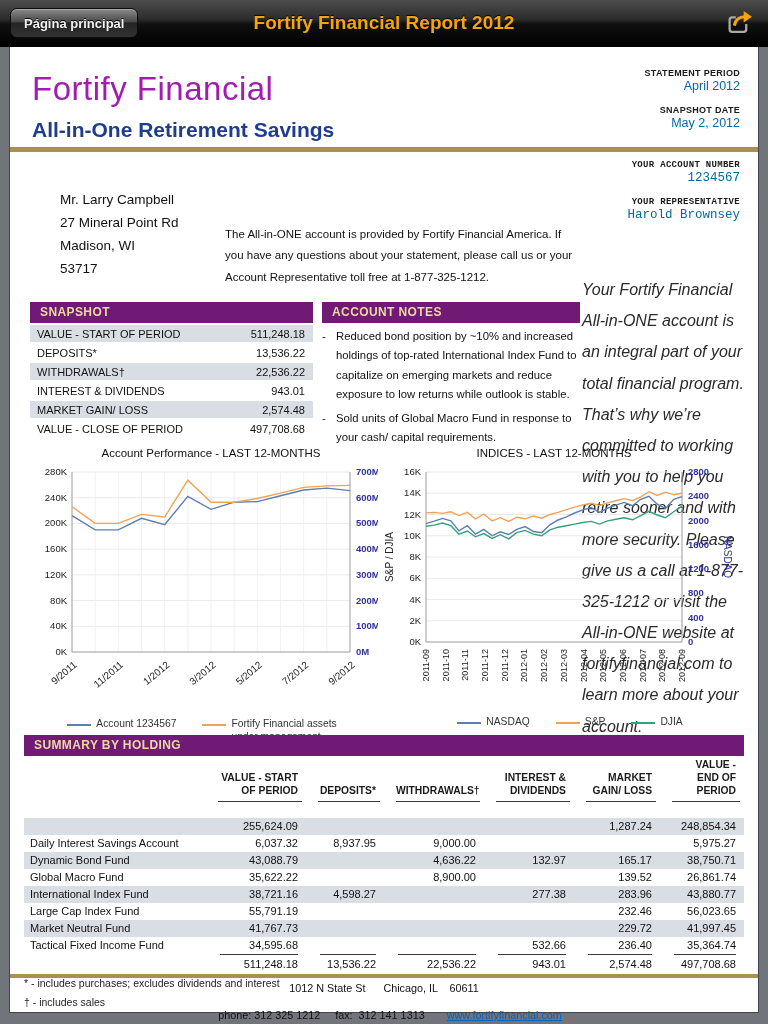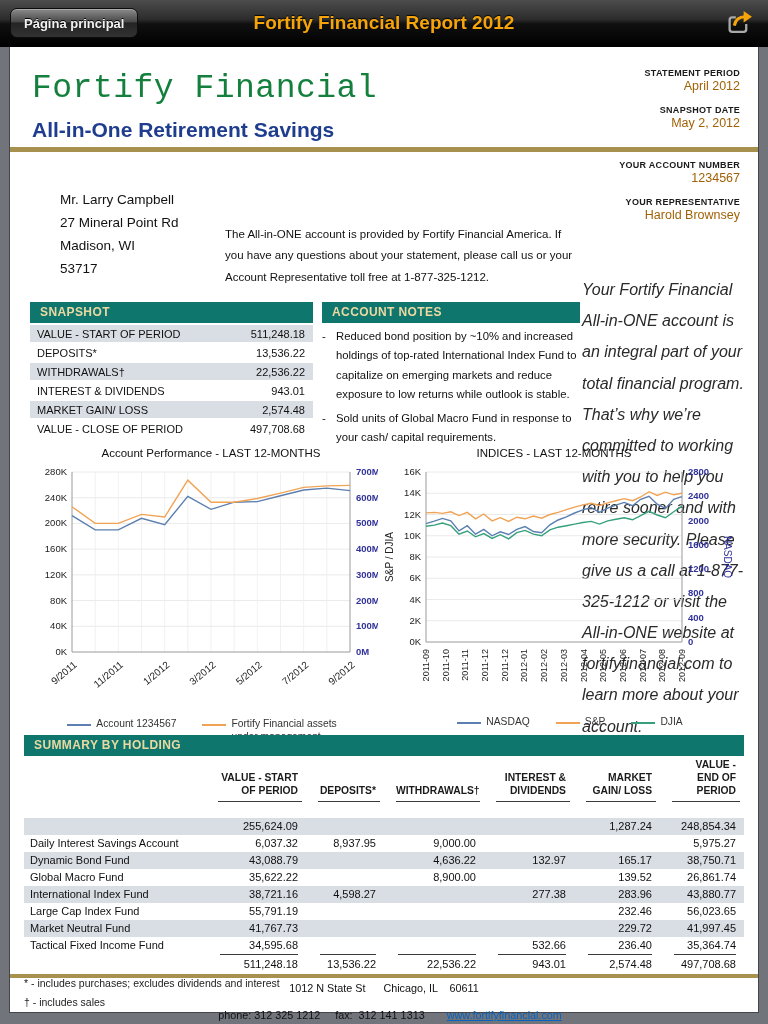--- a/index.html
+++ b/index.html
@@ -16,44 +16,44 @@
           border:1px solid #0c0c0c;border-radius:7px;color:#f2f2f2;font-size:13px;font-weight:bold;
           font-family:"Liberation Sans",sans-serif;text-shadow:0 -1px 0 #000;
           box-shadow:inset 0 1px 0 rgba(255,255,255,.28);cursor:pointer;}
   .share-btn{position:absolute;right:12px;top:9px;width:32px;height:28px;background:transparent;border:none;cursor:pointer;padding:0;}
   
   .app-bg{position:absolute;left:0;right:0;top:46px;bottom:0;background:#71747b;}
   .page{position:absolute;left:10px;top:46px;width:748px;height:966px;background:#fff;
         box-shadow:0 0 0 1px #43464d;}
   .page *{box-sizing:border-box;}
   
-  .company{position:absolute;left:22px;top:24px;font-family:Liberation Mono, monospace;
-           font-size:33px;color:#15803d;letter-spacing:.5px;}
+  .company{position:absolute;left:22px;top:24px;font-family:Liberation Sans, sans-serif;
+           font-size:33px;color:#a21caf;letter-spacing:.5px;}
   .product{position:absolute;left:22px;top:72px;font-size:21px;font-weight:bold;color:#1E3D8F;}
   .goldrule{position:absolute;left:0;right:0;top:101px;height:5px;background:#A8904E;}
   .globe-wrap{position:absolute;left:516px;top:12px;width:96px;height:92px;}
   .globe-shadow{position:absolute;left:0;top:76px;width:96px;height:14px;border-radius:50%;
            background:radial-gradient(ellipse at center,#C9A95F 0%,#D8C28C 55%,rgba(255,255,255,0) 75%);}
   .globe{position:absolute;left:7px;top:0;width:82px;height:84px;border-radius:50%;
            background:radial-gradient(circle at 50% 26%,#d6e6f4 0%,#9dbede 20%,#5a8cc2 48%,#2f62a2 72%,#1e4f92 100%);
            box-shadow:inset 0 -6px 12px rgba(0,0,30,.35),0 1px 2px rgba(0,0,0,.3);}
   .globe-text{position:absolute;left:0;right:0;top:34px;text-align:center;
            font-family:"DejaVu Serif",serif;font-size:14px;font-weight:bold;color:#E8C56A;
            text-shadow:0 1px 2px rgba(0,0,40,.7);}
   .stmt{position:absolute;right:18px;top:22px;width:160px;text-align:right;}
   .slabel{font-size:9px;color:#1a1a1a;letter-spacing:.3px;font-weight:600;}
-  .svalue{font-size:12.5px;color:#a16207;margin:1px 0 12px 0;}
-  
-  .acctblock{position:absolute;right:18px;top:114px;width:190px;text-align:right;}
+  .svalue{font-size:12.5px;color:#0369a1;margin:1px 0 12px 0;}
+  
+  .acctblock{position:absolute;right:18px;top:114px;width:190px;text-align:right;font-family:Liberation Mono, monospace;}
   .address{position:absolute;left:50px;top:142px;font-size:13.5px;color:#111;line-height:23px;}
   .intro{position:absolute;left:215px;top:178px;width:352px;font-size:11.5px;color:#111;line-height:1.85;}
   .aside{position:absolute;left:572px;top:228px;width:168px;font-size:16px;font-style:italic;
          color:#2a2a2a;line-height:1.95;}
   
-  .panel-bar{background:#0f766e;color:#EBD9A2;font-weight:bold;font-size:12px;
+  .panel-bar{background:#701a75;color:#EBD9A2;font-weight:bold;font-size:12px;
              padding:3px 8px 4px 10px;letter-spacing:.4px;}
   .snapshot{position:absolute;left:20px;top:256px;width:283px;}
   .srow{display:flex;justify-content:space-between;font-size:11px;color:#111;
         padding:2.5px 8px 2.5px 7px;margin-top:2px;}
   .srow.g{background:#D9DDE4;}
   .notes{position:absolute;left:312px;top:256px;width:258px;}
   .note{display:grid;grid-template-columns:14px 1fr;font-size:11.3px;color:#111;
         line-height:1.72;margin-top:4px;}
   
   .charts{position:absolute;left:16px;top:398px;display:flex;gap:4px;}

